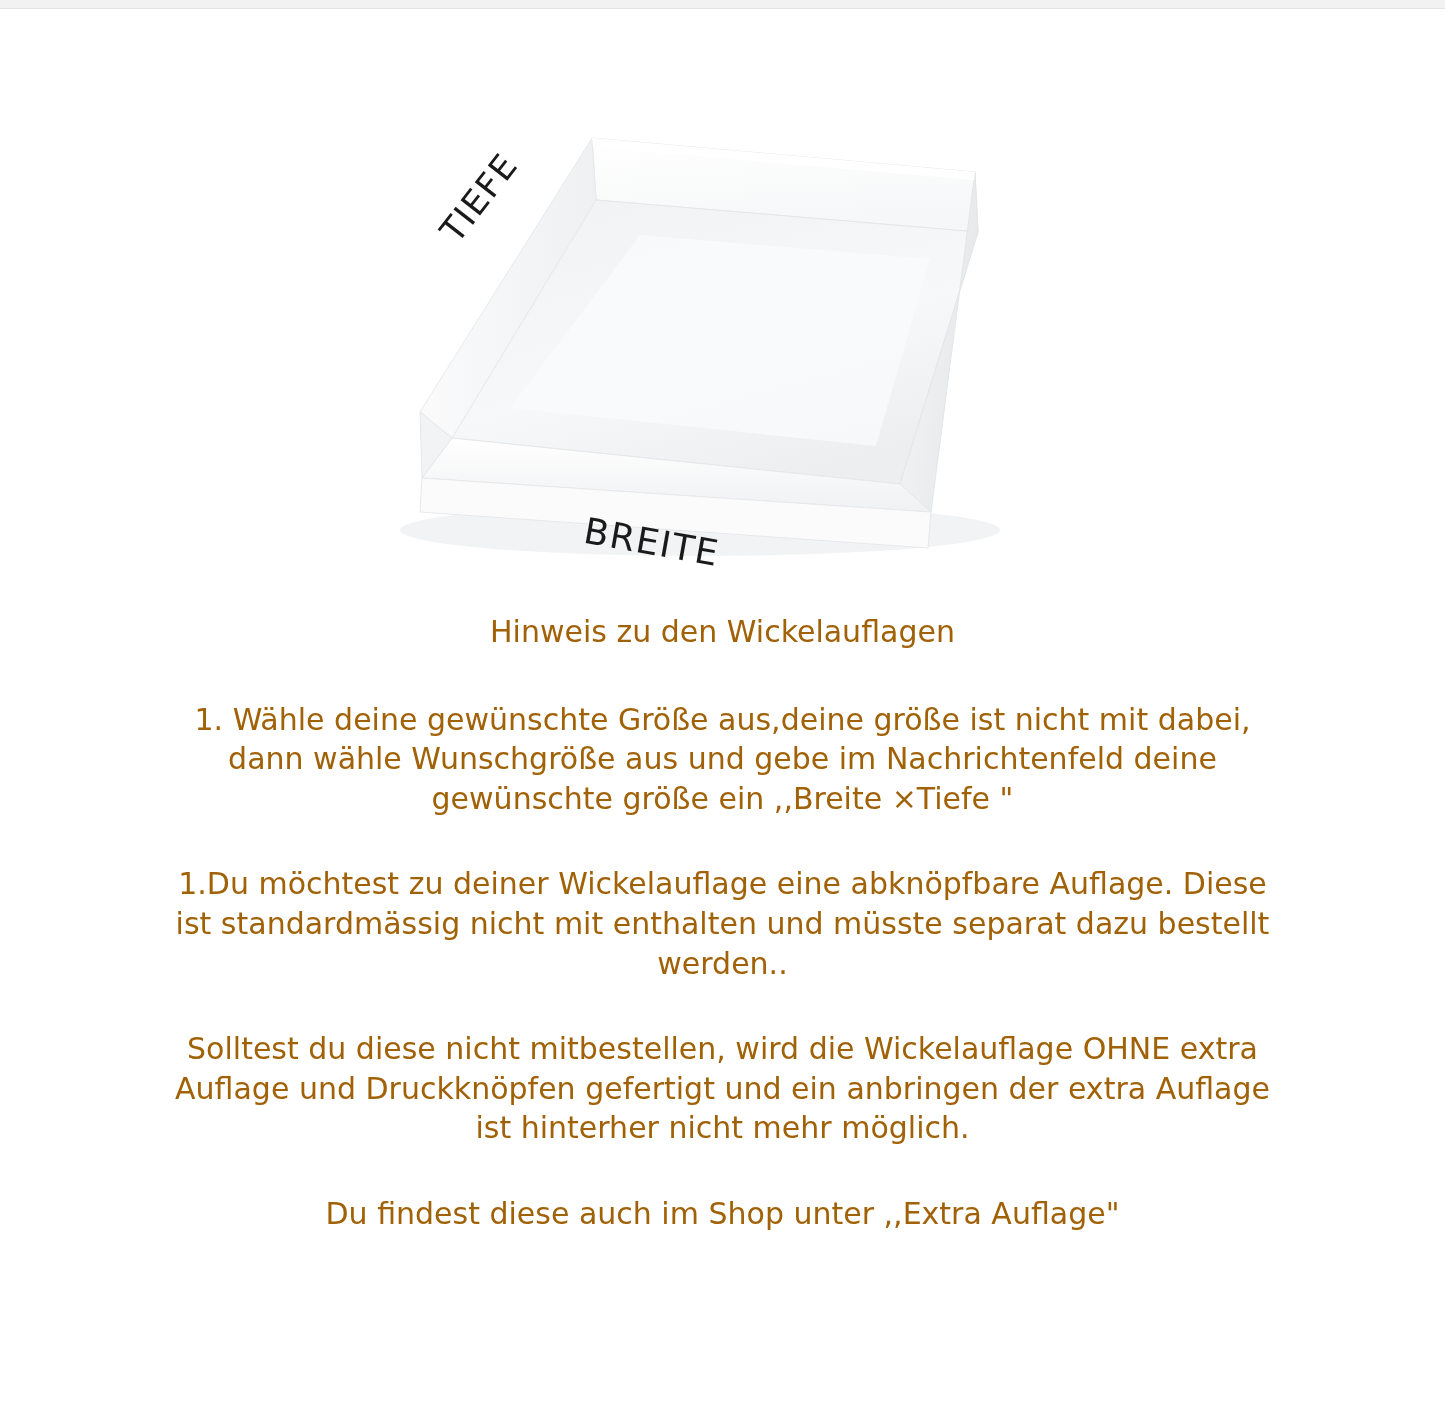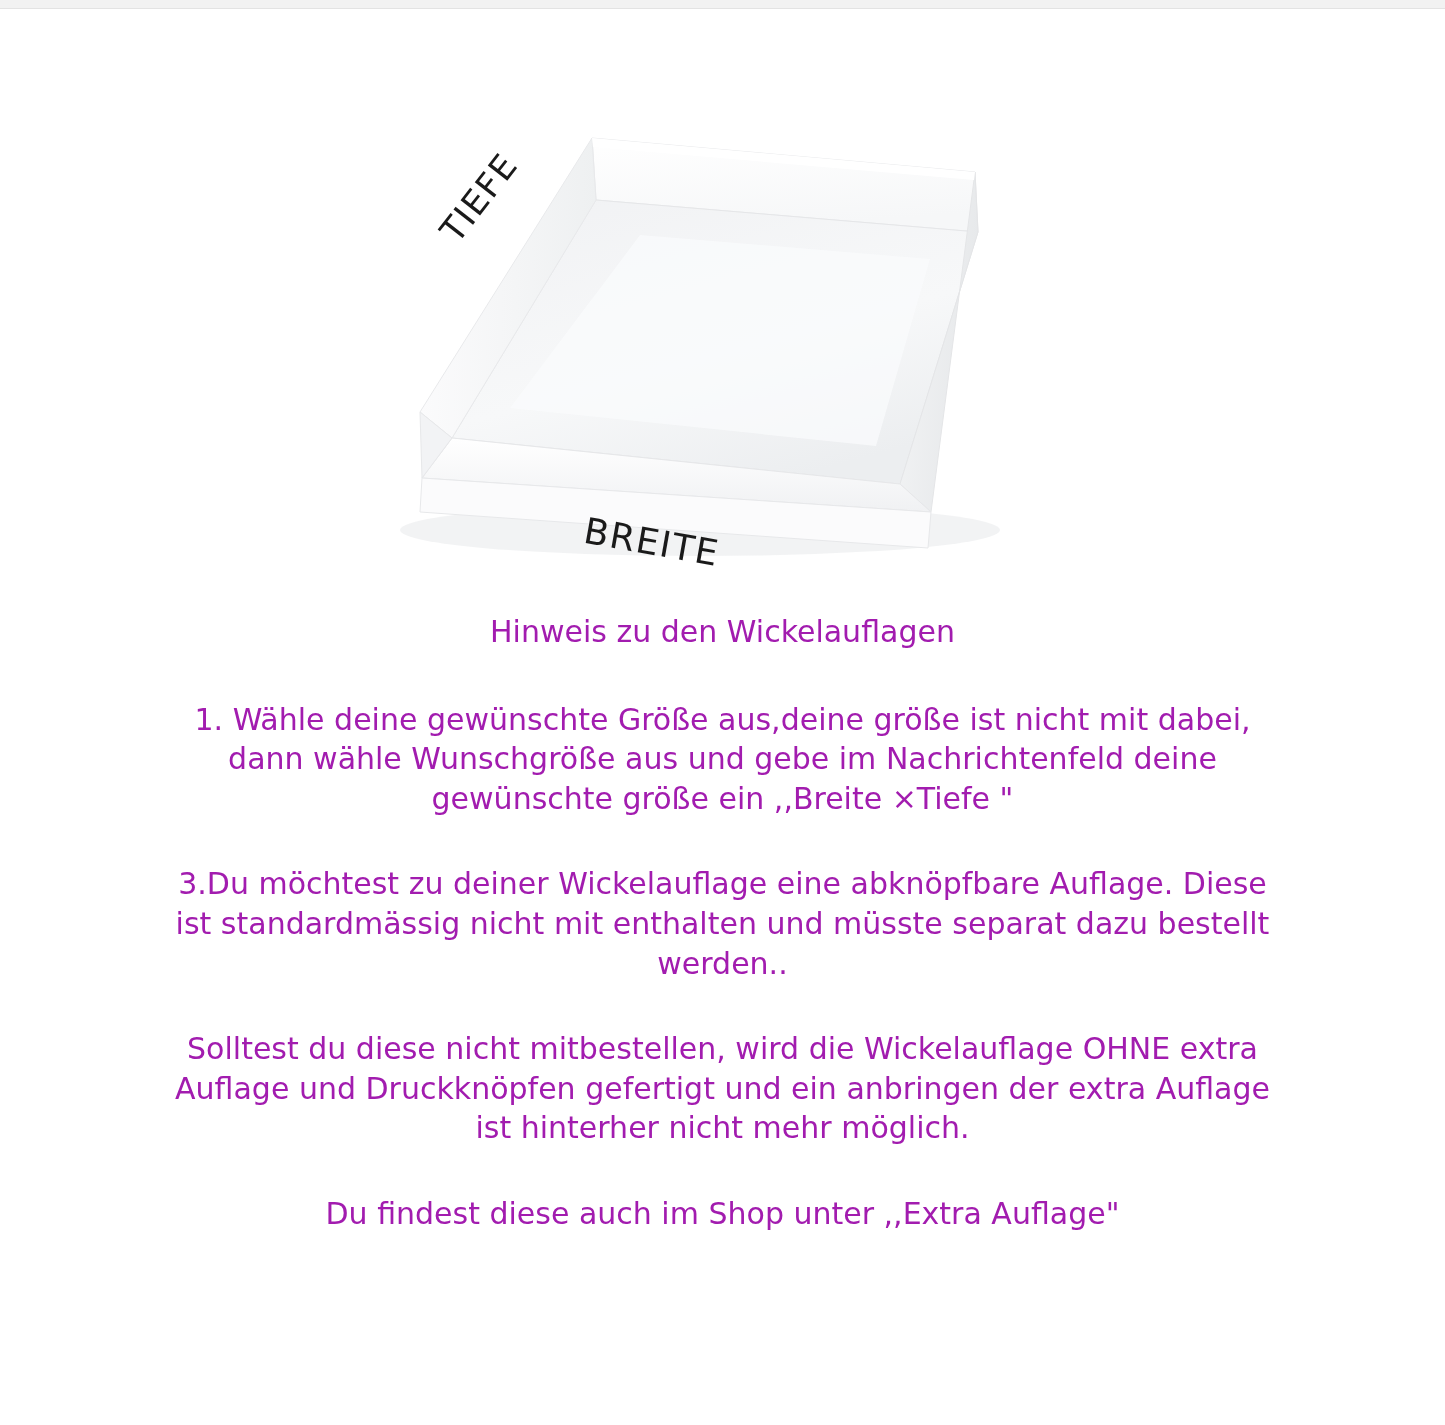--- a/index.html
+++ b/index.html
@@ -77,21 +77,21 @@
 
   
   .text-block {
     position: absolute;
     top: 612px;
     left: 0;
     width: 1445px;
     text-align: center;
     font-size: 30px;
     line-height: 1.32;
-    color: #a21caf;
+    color: #a16207;
     font-family: "DejaVu Sans", sans-serif;
   }
   .text-block .heading {
     font-size: 30px;
     margin: 0 0 48px 0;
     font-weight: 400;
   }
   .text-block p {
     margin: 12px 0 46px 0;
     padding: 0 170px;
@@ -155,18 +155,18 @@
       <path d="M592 78 L975 112 L974 120 L593 87 Z" fill="#ffffff"></path>
     </svg>
 
     <span class="dim-label tiefe">TIEFE</span>
     <span class="dim-label breite">BREITE</span>
   </div>
 
   <div class="text-block">
     <p class="heading">Hinweis zu den Wickelauflagen</p>
     <p>1. Wähle deine gewünschte Größe aus,deine größe ist nicht mit dabei, dann wähle Wunschgröße aus und gebe im Nachrichtenfeld deine gewünschte größe ein ,,Breite ×Tiefe "</p>
-    <p>3.Du möchtest zu deiner Wickelauflage eine abknöpfbare Auflage. Diese ist standardmässig nicht mit enthalten und müsste separat dazu bestellt werden..</p>
+    <p>1.Du möchtest zu deiner Wickelauflage eine abknöpfbare Auflage. Diese ist standardmässig nicht mit enthalten und müsste separat dazu bestellt werden..</p>
     <p>Solltest du diese nicht mitbestellen, wird die Wickelauflage OHNE extra Auflage und Druckknöpfen gefertigt und ein anbringen der extra Auflage ist hinterher nicht mehr möglich.</p>
     <p>Du findest diese auch im Shop unter ,,Extra Auflage"</p>
   </div>
 
 </div>
 
 </body></html>

